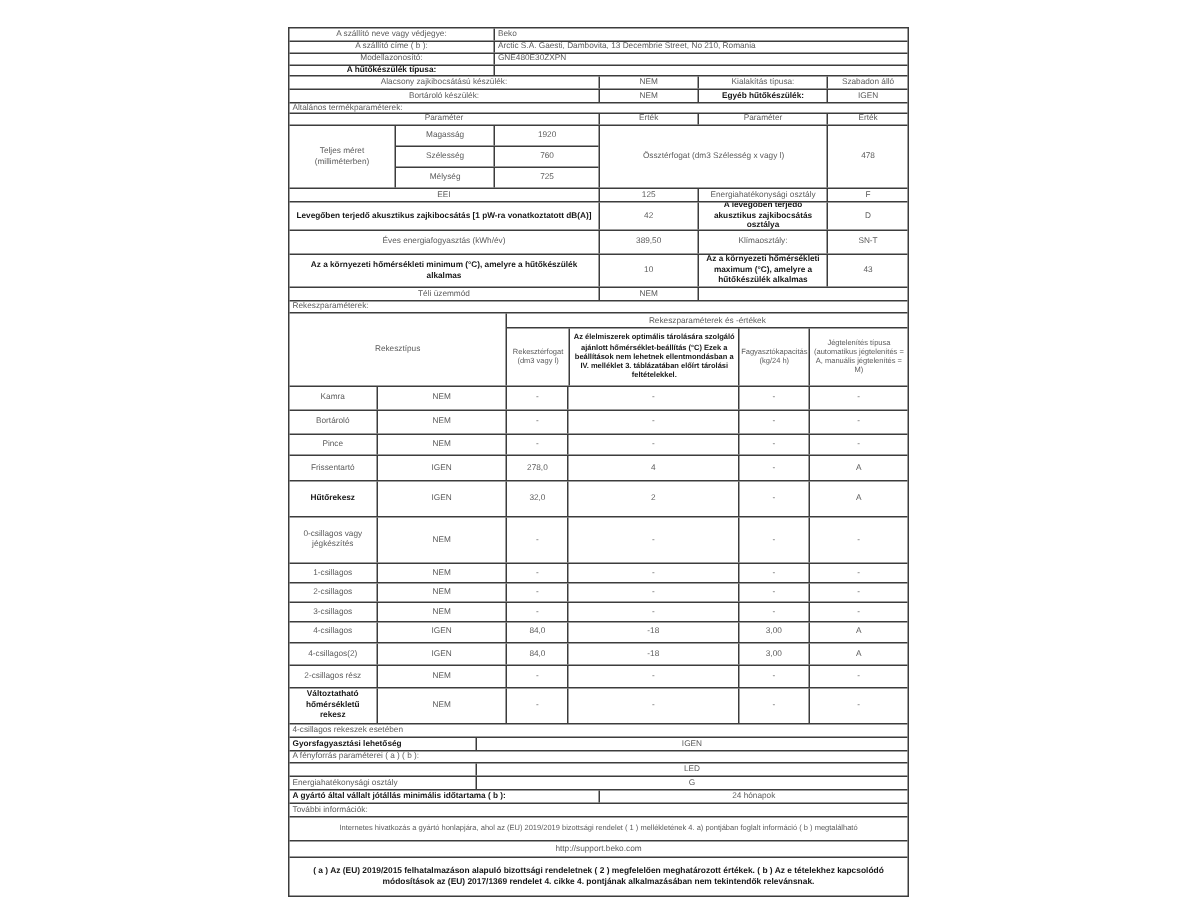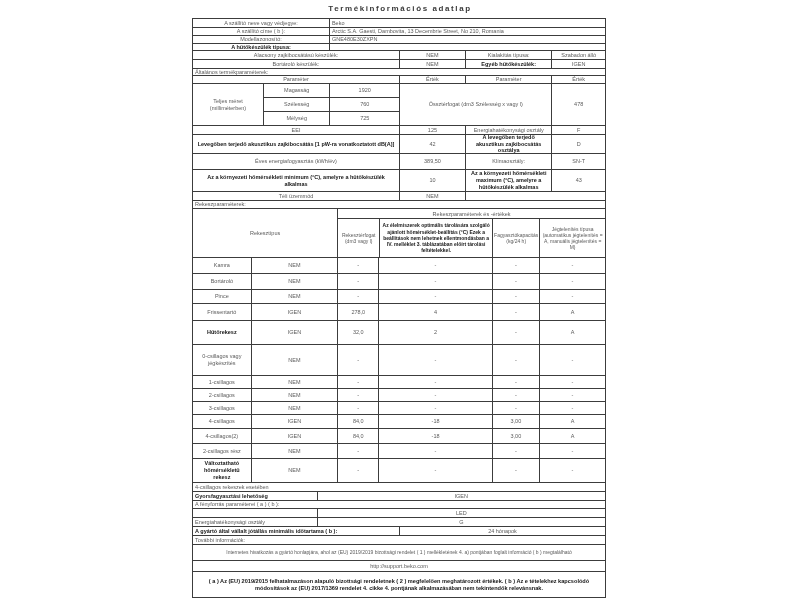--- a/index.html
+++ b/index.html
@@ -24,21 +24,20 @@
   .b { font-weight:bold; color:#161616; }
   .la { justify-content:flex-start; text-align:left; }
   .sm { font-size:5px; }
   .full { width:100%; }
   .foot { font-size:5.6px; padding:2px 8px; }
 </style>
 </head>
 <body>
 
 <div class="page">
-  <div class="title">Termékinformációs adatlap</div>
 
   <div class="sheet">
 
     <div class="r" style="height:8px">
       <div class="c" style="width:33%">A szállító neve vagy védjegye:</div>
       <div class="c la" style="width:67%">Beko</div>
     </div>
     <div class="r" style="height:8px">
       <div class="c" style="width:33%">A szállító címe ( b ):</div>
       <div class="c la" style="width:67%">Arctic S.A. Gaesti, Dambovita, 13 Decembrie Street, No 210, Romania</div>

